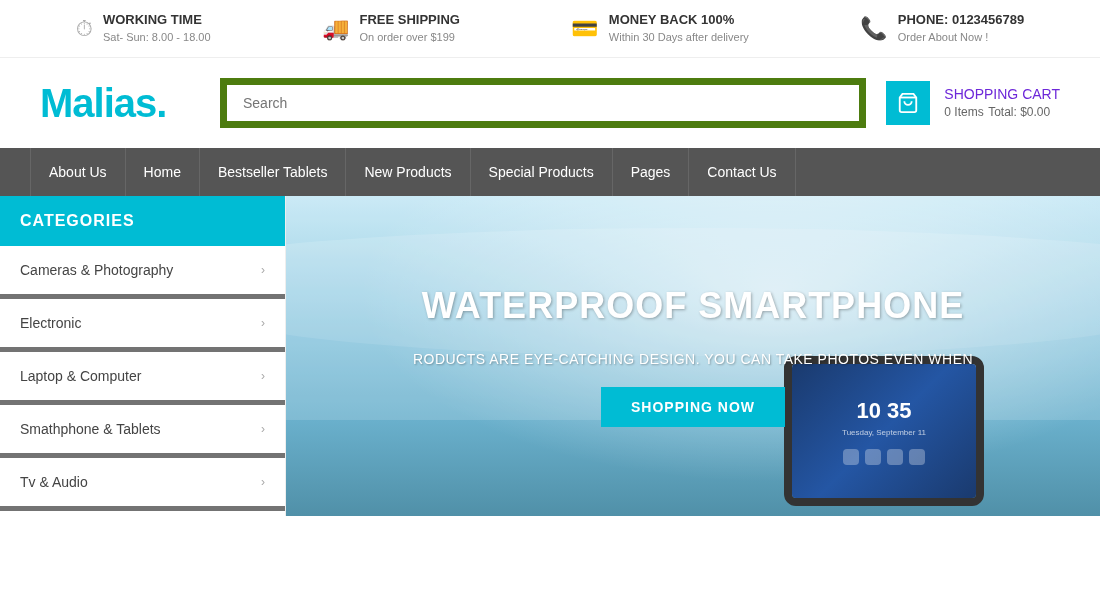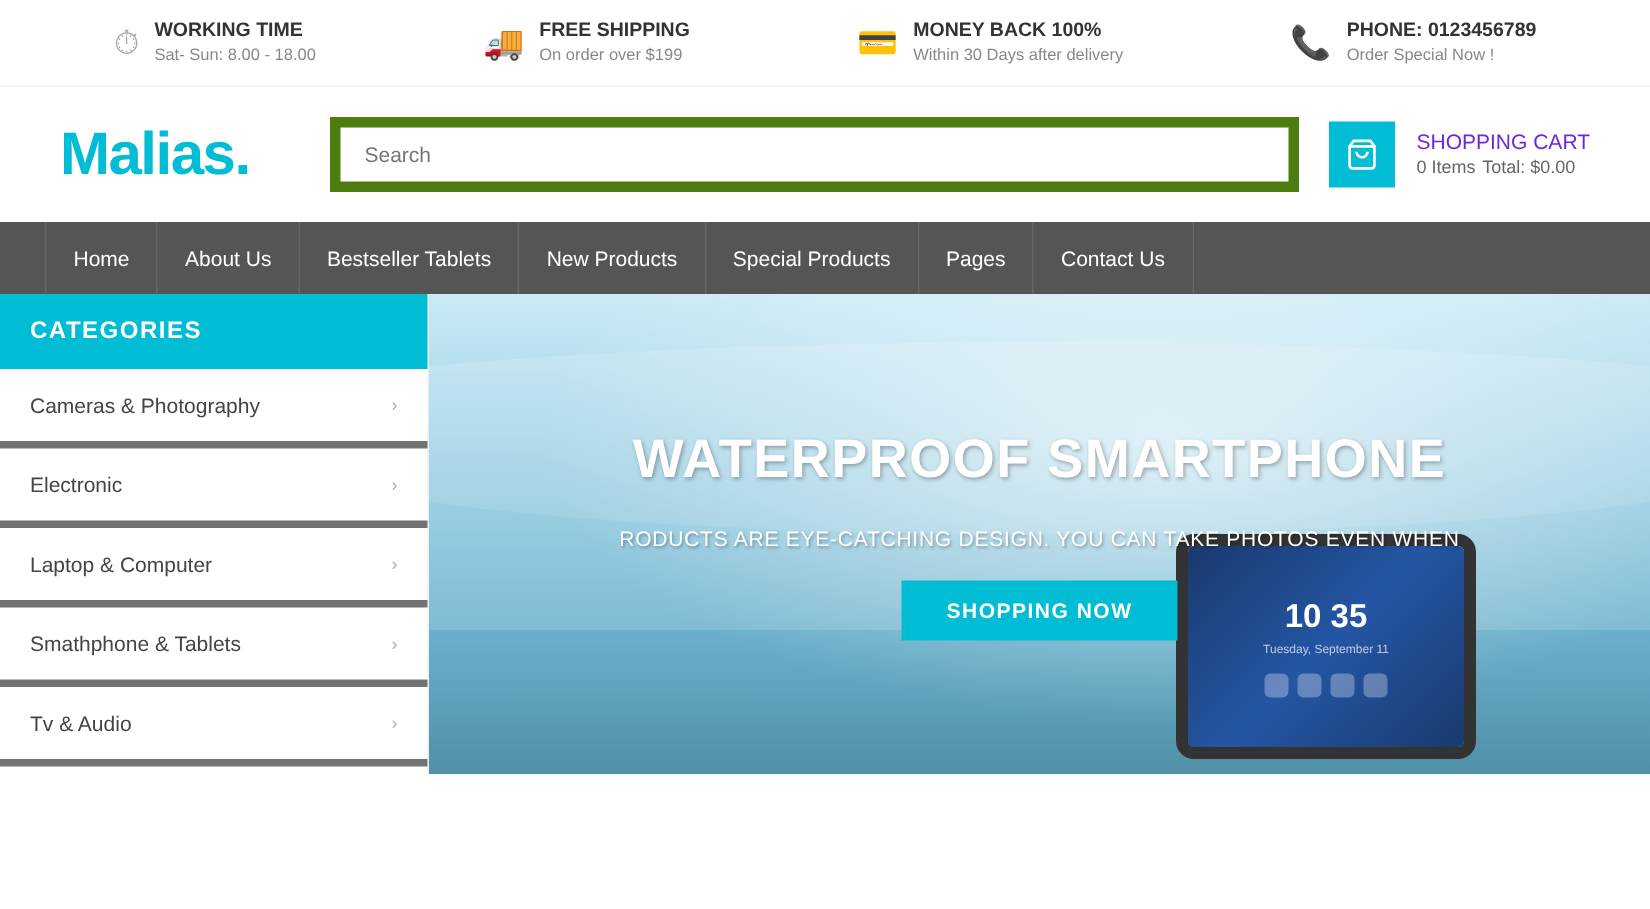--- a/index.html
+++ b/index.html
@@ -298,21 +298,21 @@
     <span class="top-bar-icon">💳</span>
     <div class="top-bar-text">
       <strong>MONEY BACK 100%</strong>
       <span>Within 30 Days after delivery</span>
     </div>
   </div>
   <div class="top-bar-item">
     <span class="top-bar-icon">📞</span>
     <div class="top-bar-text">
       <strong>PHONE: 0123456789</strong>
-      <span>Order Special Now !</span>
+      <span>Order About Now !</span>
     </div>
   </div>
 </div>
 
 <div class="header">
   <div class="logo">Malias.</div>
   <div class="search-bar">
     <input type="text" placeholder="Search" style="">
   </div>
   <div class="cart-area">
@@ -328,22 +328,22 @@
       <span>0 Items</span>
       <span class="cart-total">
         <span>Total:</span>
         <span>$0.00</span>
       </span>
     </div>
   </div>
 </div>
 
 <nav class="navbar">
+  <a href="#">About Us</a>
   <a href="#">Home</a>
-  <a href="#">About Us</a>
   <a href="#">Bestseller Tablets</a>
   <a href="#">New Products</a>
   <a href="#">Special Products</a>
   <a href="#">Pages</a>
   <a href="#">Contact Us</a>
 </nav>
 
 <div class="main-content">
 
   <div class="sidebar">

